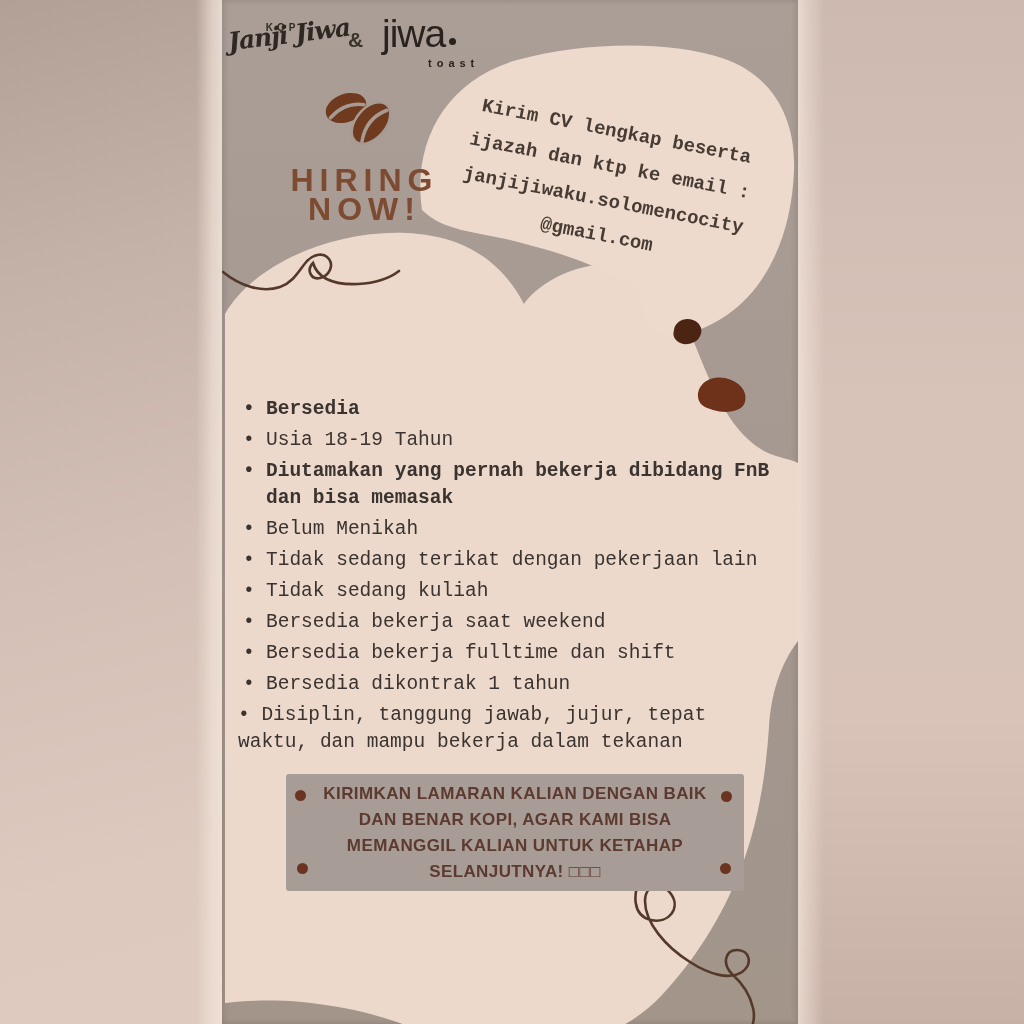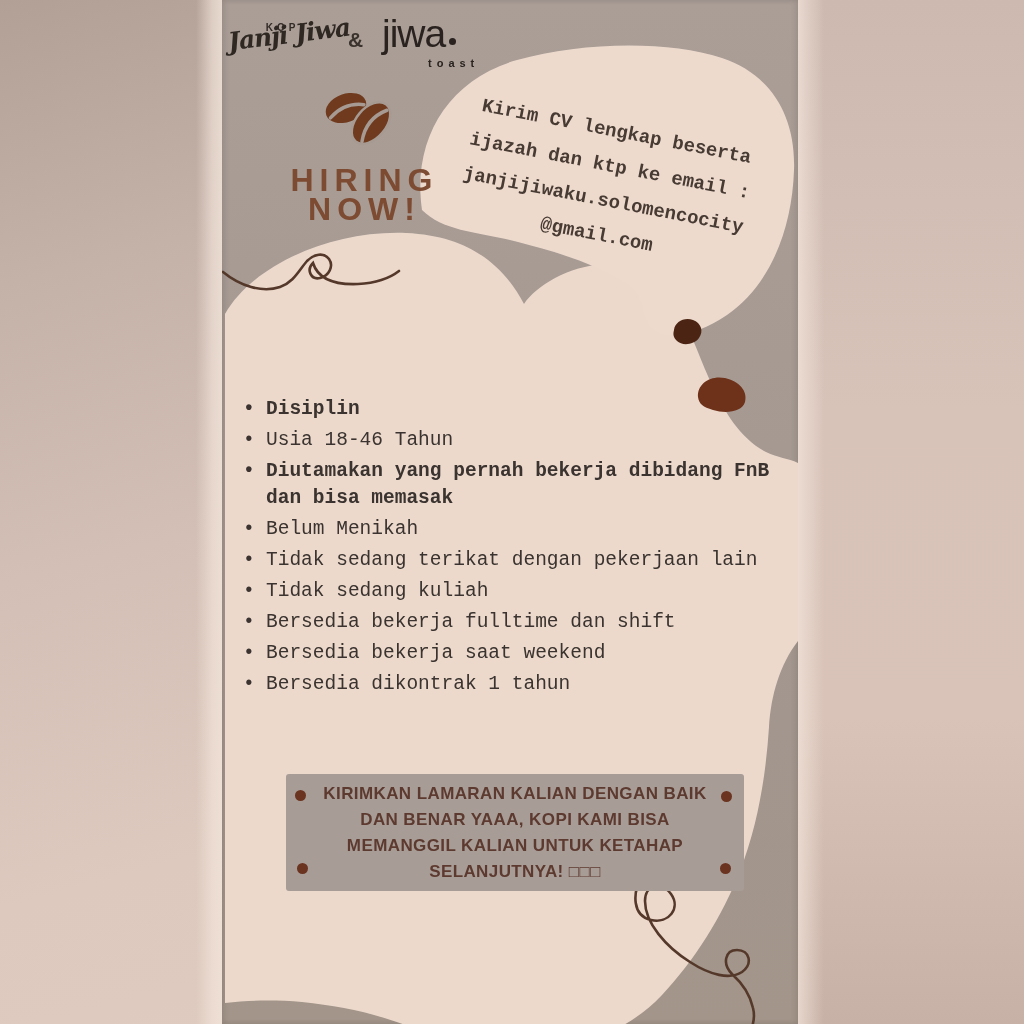--- a/index.html
+++ b/index.html
@@ -168,37 +168,38 @@
   </div>
 
   <div class="bubble-text">
     <div>Kirim CV lengkap beserta</div>
     <div>ijazah dan ktp ke email :</div>
     <div>janjijiwaku.solomencocity</div>
     <div>@gmail.com</div>
   </div>
 
   <ul class="reqs">
-    <li class="req bold">Disiplin</li>
-    <li class="req">Usia 18-46 Tahun</li>
+    <li class="req bold">Bersedia</li>
+    <li class="req">Usia 18-19 Tahun</li>
     <li class="req bold">Diutamakan yang pernah bekerja dibidang FnB dan bisa memasak</li>
     <li class="req">Belum Menikah</li>
     <li class="req">Tidak sedang terikat dengan pekerjaan lain</li>
     <li class="req">Tidak sedang kuliah</li>
+    <li class="req">Bersedia bekerja saat weekend</li>
     <li class="req">Bersedia bekerja fulltime dan shift</li>
-    <li class="req">Bersedia bekerja saat weekend</li>
     <li class="req">Bersedia dikontrak 1 tahun</li>
+    <li class="req flush">Disiplin, tanggung jawab, jujur, tepat waktu, dan mampu bekerja dalam tekanan</li>
   </ul>
 
   <div class="cta-box">
     <span class="cta-dot tl"></span>
     <span class="cta-dot tr"></span>
     <span class="cta-dot bl"></span>
     <span class="cta-dot br"></span>
     <div class="cta-lines">
       <div>KIRIMKAN LAMARAN KALIAN DENGAN BAIK</div>
-      <div>DAN BENAR YAAA, KOPI KAMI BISA</div>
+      <div>DAN BENAR KOPI, AGAR KAMI BISA</div>
       <div>MEMANGGIL KALIAN UNTUK KETAHAP</div>
       <div>SELANJUTNYA! □□□</div>
     </div>
   </div>
 
 </div>
 
 </body></html>

